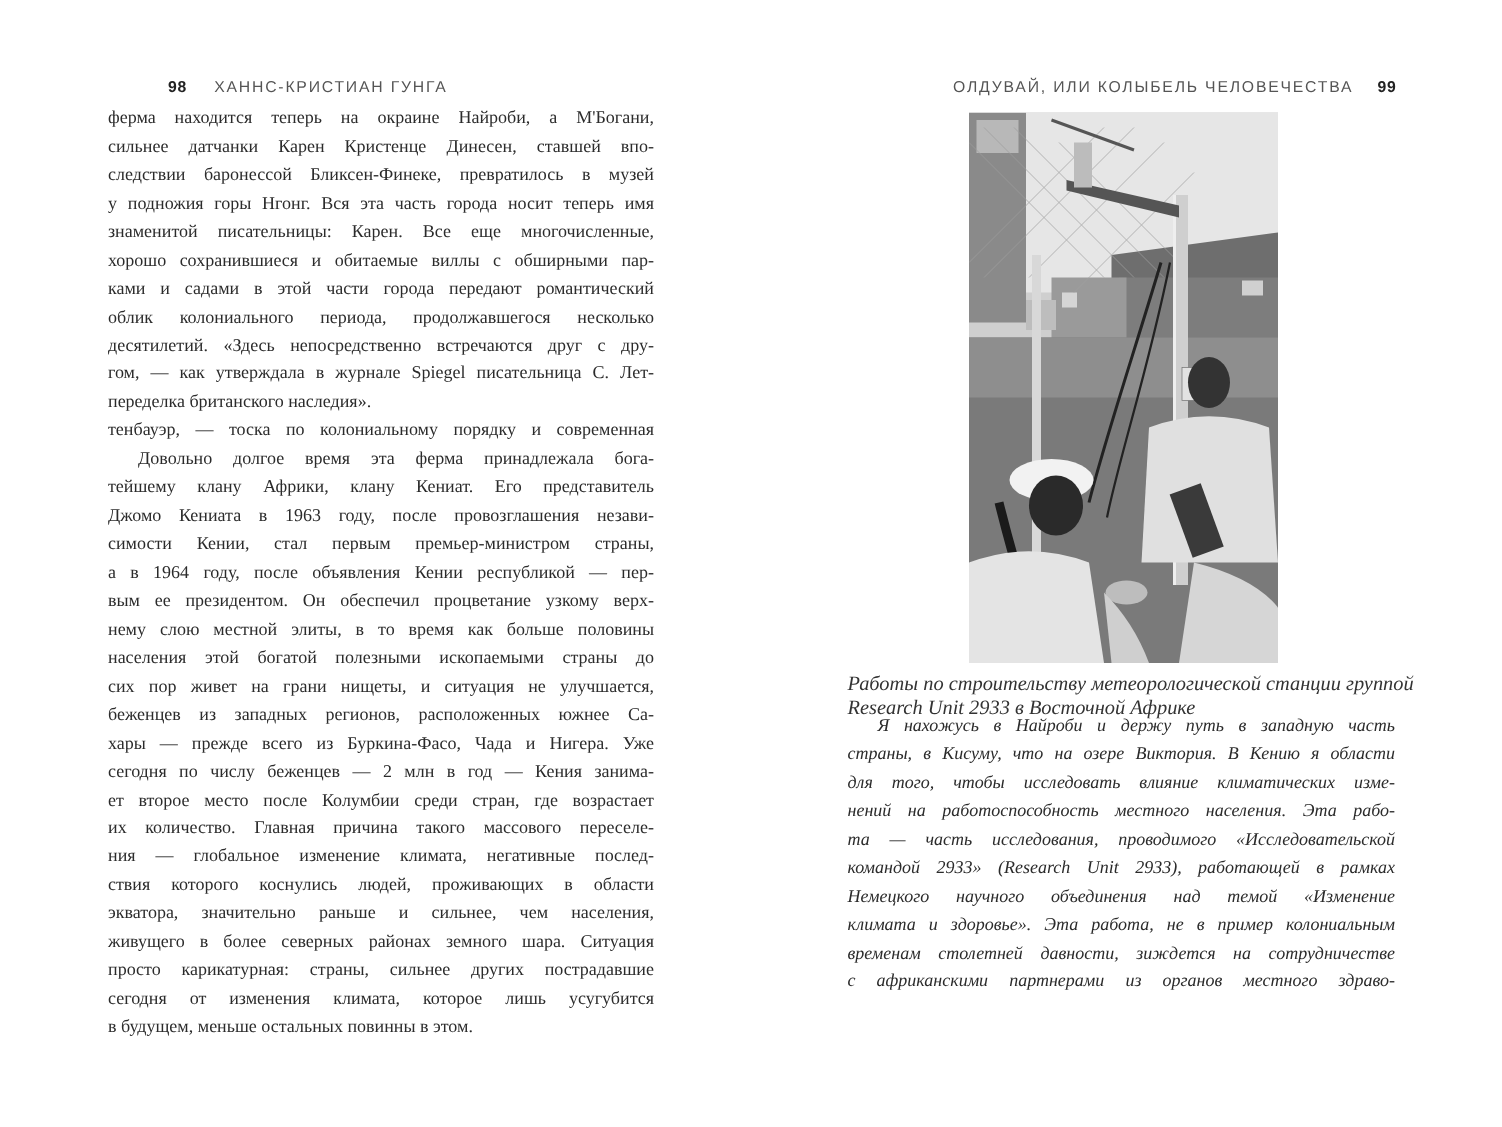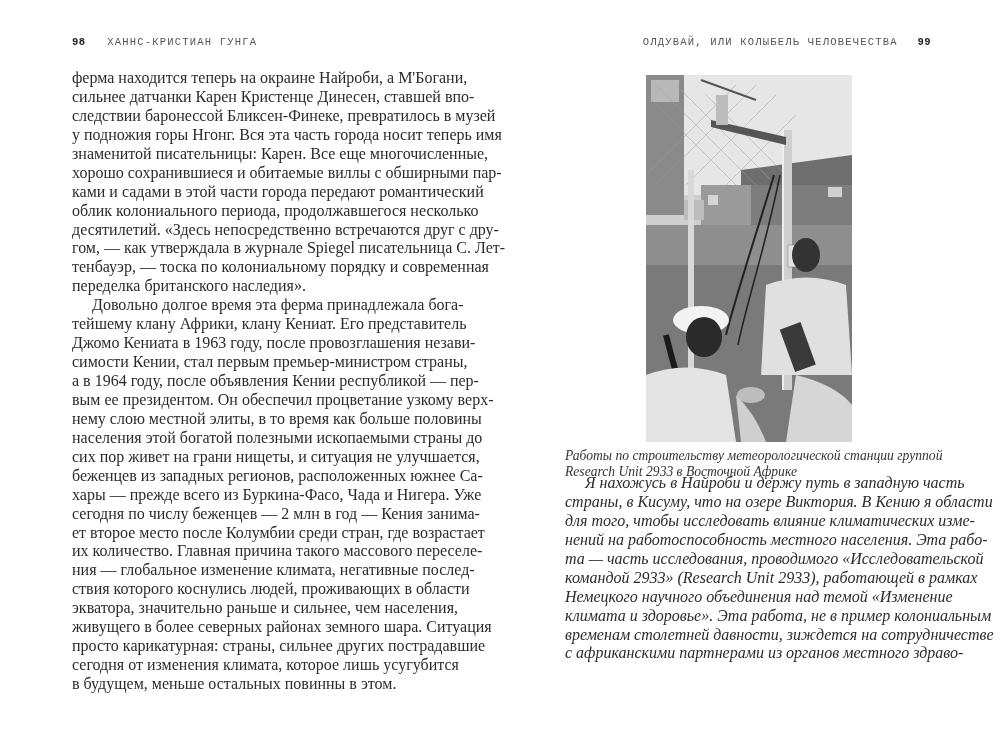--- a/index.html
+++ b/index.html
@@ -23,41 +23,42 @@
     .page {
       position: absolute;
       top: 0;
       height: 751px;
     }
     .page-left { left: 0; width: 500px; }
     .page-right { left: 500px; width: 501px; }
 
     .running-head {
       position: absolute;
-      top: 36px;
-      font-family: Liberation Mono, monospace;
+      top: 52px;
+      font-family: Liberation Sans, sans-serif;
       font-size: 10.5px;
       letter-spacing: 1.2px;
       color: #555;
       white-space: nowrap;
+      margin-left: 40px;
     }
     .page-left .running-head { left: 72px; }
     .page-right .running-head { right: 70px; }
     .folio {
       font-weight: bold;
       color: #222;
       letter-spacing: 0.5px;
     }
     .page-left .folio { margin-right: 14px; }
     .page-right .folio { margin-left: 12px; }
 
     .text-column {
       position: absolute;
       font-family: "Liberation Serif", "DejaVu Serif", serif;
-      font-size: 16px;
+      font-size: 12px;
       line-height: 18.95px;
       color: #2b2b2b;
     }
     .page-left .text-column {
       left: 72px;
       top: 69px;
       width: 364px;
     }
     .page-right .text-column {
       left: 65px;
@@ -123,22 +124,22 @@
       <span class="line">ферма находится теперь на окраине Найроби, а М'Богани,</span>
       <span class="line">сильнее датчанки Карен Кристенце Динесен, ставшей впо-</span>
       <span class="line">следствии баронессой Бликсен-Финеке, превратилось в музей</span>
       <span class="line">у подножия горы Нгонг. Вся эта часть города носит теперь имя</span>
       <span class="line">знаменитой писательницы: Карен. Все еще многочисленные,</span>
       <span class="line">хорошо сохранившиеся и обитаемые виллы с обширными пар-</span>
       <span class="line">ками и садами в этой части города передают романтический</span>
       <span class="line">облик колониального периода, продолжавшегося несколько</span>
       <span class="line">десятилетий. «Здесь непосредственно встречаются друг с дру-</span>
       <span class="line">гом, — как утверждала в журнале Spiegel писательница С. Лет-</span>
+      <span class="line last">переделка британского наследия».</span>
       <span class="line">тенбауэр, — тоска по колониальному порядку и современная</span>
-      <span class="line last">переделка британского наследия».</span>
       <span class="line indent">Довольно долгое время эта ферма принадлежала бога-</span>
       <span class="line">тейшему клану Африки, клану Кениат. Его представитель</span>
       <span class="line">Джомо Кениата в 1963 году, после провозглашения незави-</span>
       <span class="line">симости Кении, стал первым премьер-министром страны,</span>
       <span class="line">а в 1964 году, после объявления Кении республикой — пер-</span>
       <span class="line">вым ее президентом. Он обеспечил процветание узкому верх-</span>
       <span class="line">нему слою местной элиты, в то время как больше половины</span>
       <span class="line">населения этой богатой полезными ископаемыми страны до</span>
       <span class="line">сих пор живет на грани нищеты, и ситуация не улучшается,</span>
       <span class="line">беженцев из западных регионов, расположенных южнее Са-</span>

